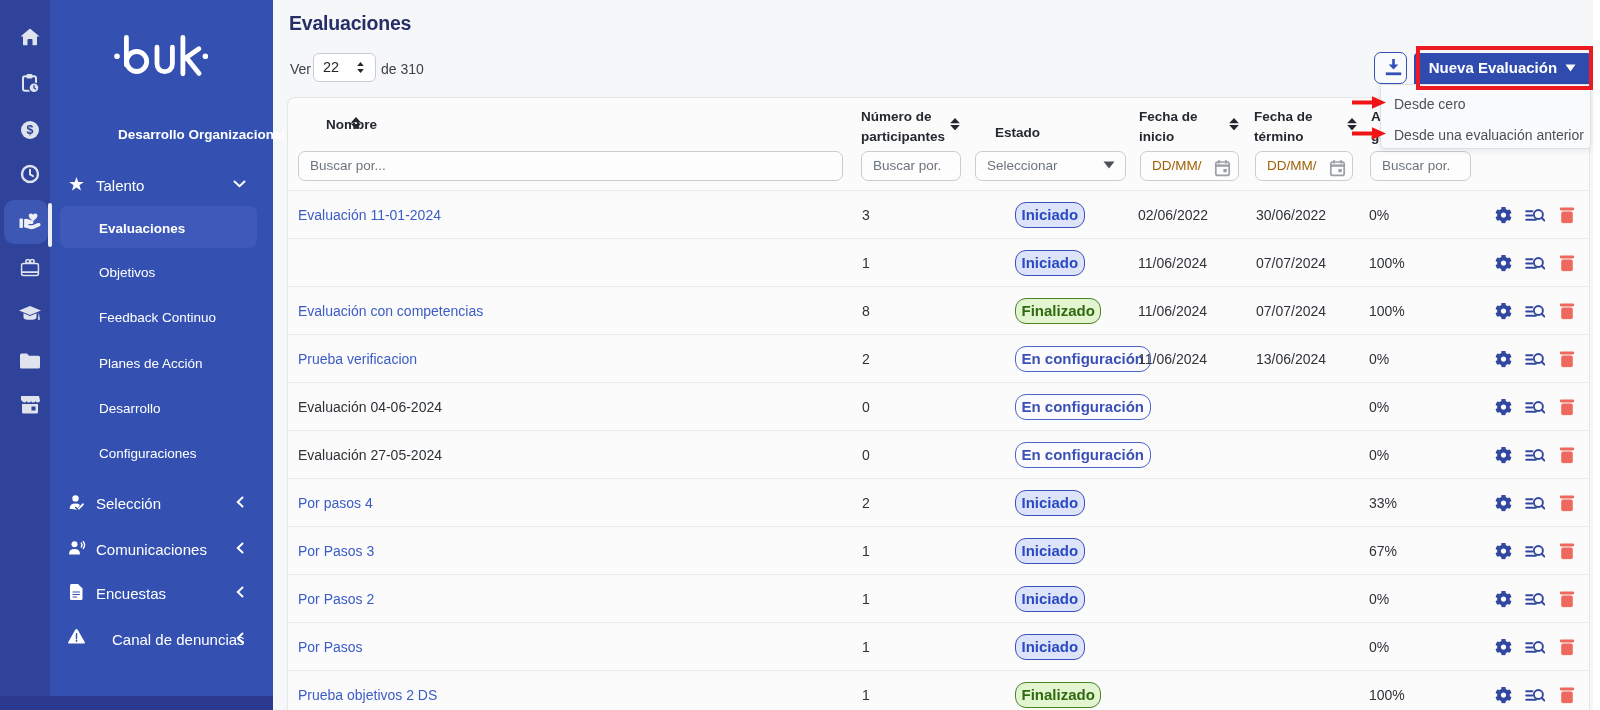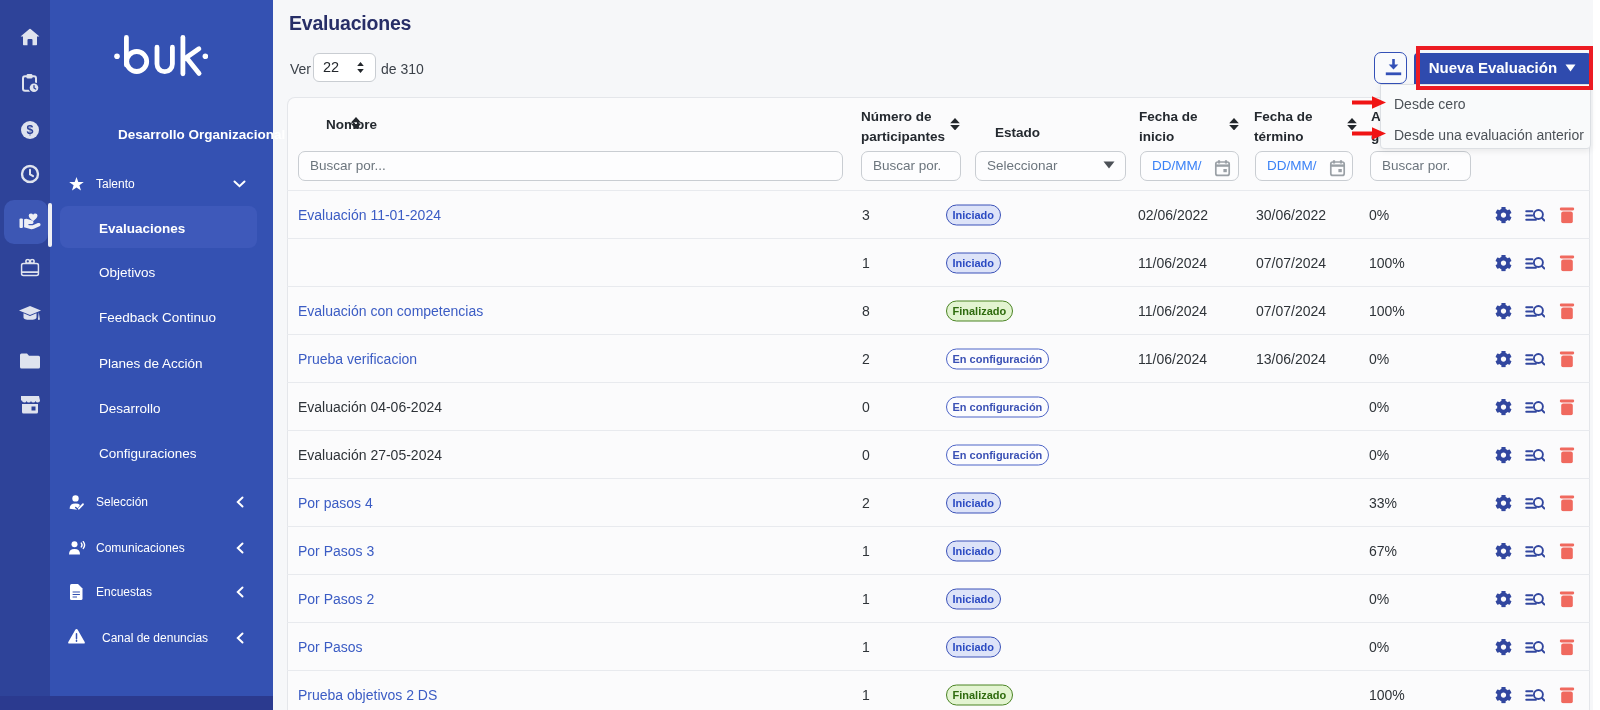--- a/index.html
+++ b/index.html
@@ -5,43 +5,43 @@
   * { margin:0; padding:0; box-sizing:border-box; }
   html,body { width:1600px; height:710px; overflow:hidden; font-family:"Liberation Sans", sans-serif; background:#f6f7f9; }
   .abs { position:absolute; }
   
   #rail { position:absolute; left:0; top:0; width:50px; height:710px; background:#2e4399; }
   #menu { position:absolute; left:50px; top:0; width:223px; height:710px; background:#3451b2; }
   #sidefoot { position:absolute; left:0; top:696px; width:273px; height:14px; background:#2b3a8f; z-index:5; }
   .railicon { position:absolute; left:30px; transform:translate(-50%,-50%); z-index:2; }
   #railactive { position:absolute; left:4px; top:200px; width:44px; height:44px; border-radius:10px; background:#3d57b4; }
   #railbar { position:absolute; left:48px; top:203px; width:4px; height:44px; border-radius:2px; background:#eef0f5; }
-  .mitem { position:absolute; color:#fff; font-size:12px; }
+  .mitem { position:absolute; color:#fff; font-size:15px; }
   .sub { position:absolute; left:99px; transform:translateY(-50%); color:#fff; font-size:13.5px; }
   #logo { position:absolute; left:114px; top:35px; }
   
   #main { position:absolute; left:273px; top:0; width:1327px; height:710px; background:#f6f7f9; }
   h1 { position:absolute; left:289px; top:12px; font-size:19.5px; color:#272e67; font-weight:bold; letter-spacing:-0.2px; }
   #verrow { position:absolute; left:290px; top:61px; font-size:14px; color:#3c424a; }
   #versel { position:absolute; left:313px; top:53px; width:63px; height:29px; background:#fff; border:1px solid #c9cdd2; border-radius:6px; }
   #de310 { position:absolute; left:381px; top:61px; font-size:14px; color:#3c424a; }
   
   #card { position:absolute; left:287px; top:97px; width:1303px; height:613px; background:#fbfbfc; border:1px solid #e4e6ea; border-radius:8px 8px 0 0; border-bottom:none; }
   .hdr { position:absolute; font-size:13.5px; font-weight:bold; color:#24292f; line-height:19.5px; }
   .inp { position:absolute; height:30px; background:#fdfdfe; border:1px solid #c9cdd2; border-radius:7px; font-size:13.5px; color:#6c757d; line-height:28px; padding-left:11px; top:151px; }
-  .dph { color:#3b82f6; }
+  .dph { color:#a16207; }
   
   .row { position:absolute; left:287px; width:1303px; height:48px; border-top:1px solid #e8eaee; }
   .name { position:absolute; left:11px; top:50%; transform:translateY(-50%); font-size:14px; color:#3b5cc4; }
   .nameplain { color:#2e3338; }
   .num { position:absolute; left:575px; top:50%; transform:translateY(-50%); font-size:14px; color:#2e3338; }
   .date1 { position:absolute; left:851px; top:50%; transform:translateY(-50%); font-size:14px; color:#2e3338; }
   .date2 { position:absolute; left:969px; top:50%; transform:translateY(-50%); font-size:14px; color:#2e3338; }
   .pct { position:absolute; left:1082px; top:50%; transform:translateY(-50%); font-size:14px; color:#2e3338; }
-  .badge { position:absolute; left:659px; top:50%; transform:translateY(-50%); font-size:11px; font-weight:bold; padding:3.5px 5.5px; border-radius:11px; border:1px solid; }
+  .badge { position:absolute; left:728px; top:50%; transform:translateY(-50%); font-size:15px; font-weight:bold; padding:3.5px 5.5px; border-radius:11px; border:1px solid; }
   .b-ini { background:#dde3f8; border-color:#3a51b8; color:#2b4ac2; }
   .b-fin { background:#e3f4d1; border-color:#4a8423; color:#2f6b0e; }
   .b-cfg { background:#fcfcfe; border-color:#4d64c7; color:#3b51b5; }
   .acts { position:absolute; left:1208px; top:50%; transform:translateY(-50%); }
   
   #dlbtn { position:absolute; left:1374px; top:52px; width:33px; height:32px; border:1px solid #3350b7; border-radius:7px; background:#f9fafc; }
   #newbtn { position:absolute; left:1414px; top:53px; width:177px; height:36px; background:#2f4bae; border-radius:4px; color:#fff; font-weight:bold; font-size:15px; text-align:center; line-height:30px; z-index:3; }
   #dropdown { position:absolute; left:1380px; top:84px; width:211px; height:65px; background:#f9fafb; border:1px solid #dcdfe3; border-radius:0 0 4px 4px; box-shadow:0 2px 6px rgba(0,0,0,.08); z-index:4; }
   .ditem { position:absolute; left:13px; font-size:14px; color:#4c5157; white-space:nowrap; }
   #redrect { position:absolute; left:1416px; top:46px; width:177px; height:44px; border:4px solid #ec1b23; z-index:6; }
@@ -170,21 +170,21 @@
 <div style="position:absolute; left:60px; top:206px; width:197px; height:42px; border-radius:8px; background:#3e59ba;"></div>
 <div class="sub" style="top:228px; font-weight:bold;">Evaluaciones</div>
 <div class="sub" style="top:272px;">Objetivos</div>
 <div class="sub" style="top:317px;">Feedback Continuo</div>
 <div class="sub" style="top:363px;">Planes de Acción</div>
 <div class="sub" style="top:408px;">Desarrollo</div>
 <div class="sub" style="top:453px;">Configuraciones</div>
 <div class="mitem" style="left:96px; top:495px;">Selección</div>
 <div class="mitem" style="left:96px; top:541px;">Comunicaciones</div>
 <div class="mitem" style="left:96px; top:585px;">Encuestas</div>
-<div class="mitem" style="left:102px; top:631px;">Canal de denuncias</div>
+<div class="mitem" style="left:112px; top:631px;">Canal de denuncias</div>
 
 
 <h1>Evaluaciones</h1>
 <div id="verrow">Ver</div>
 <div id="versel">
     <span style="position:absolute;left:9px;top:5px;font-size:14.5px;color:#23272c;">22</span>
   </div>
 <div id="de310">de 310</div>
 
 

